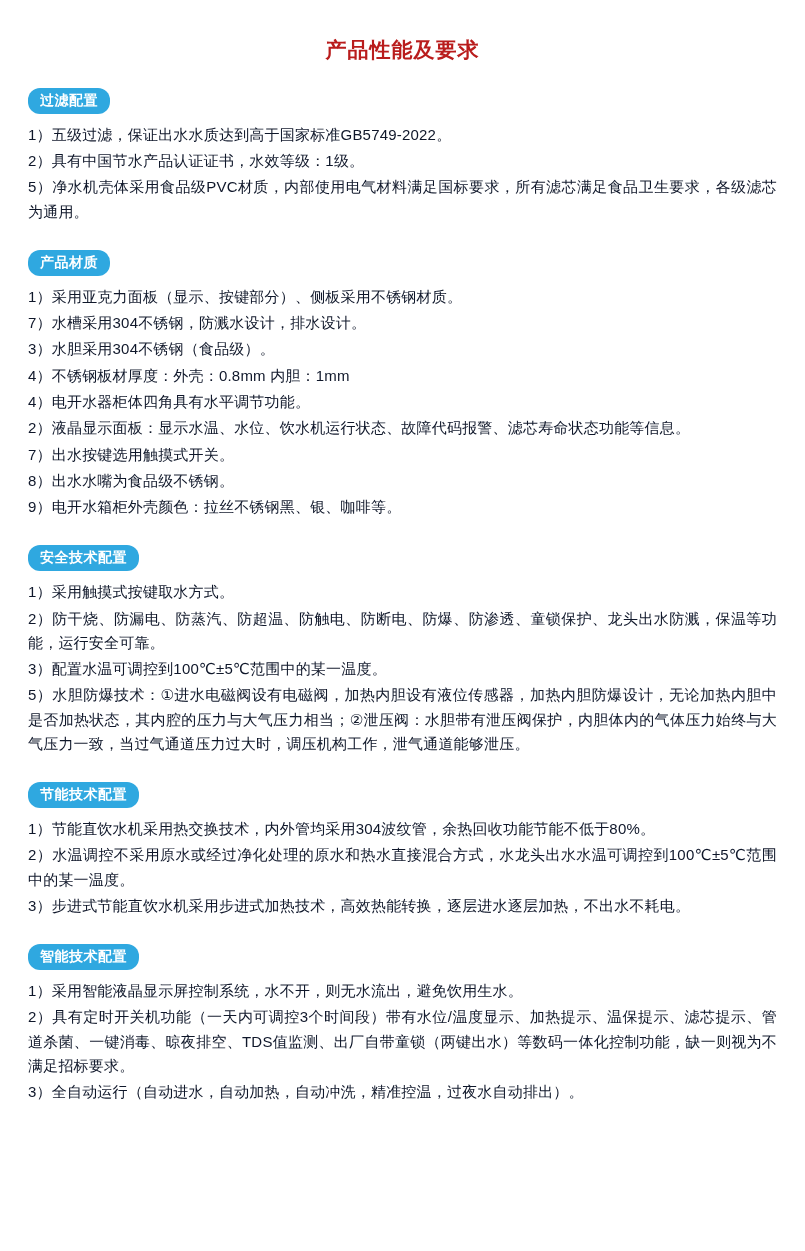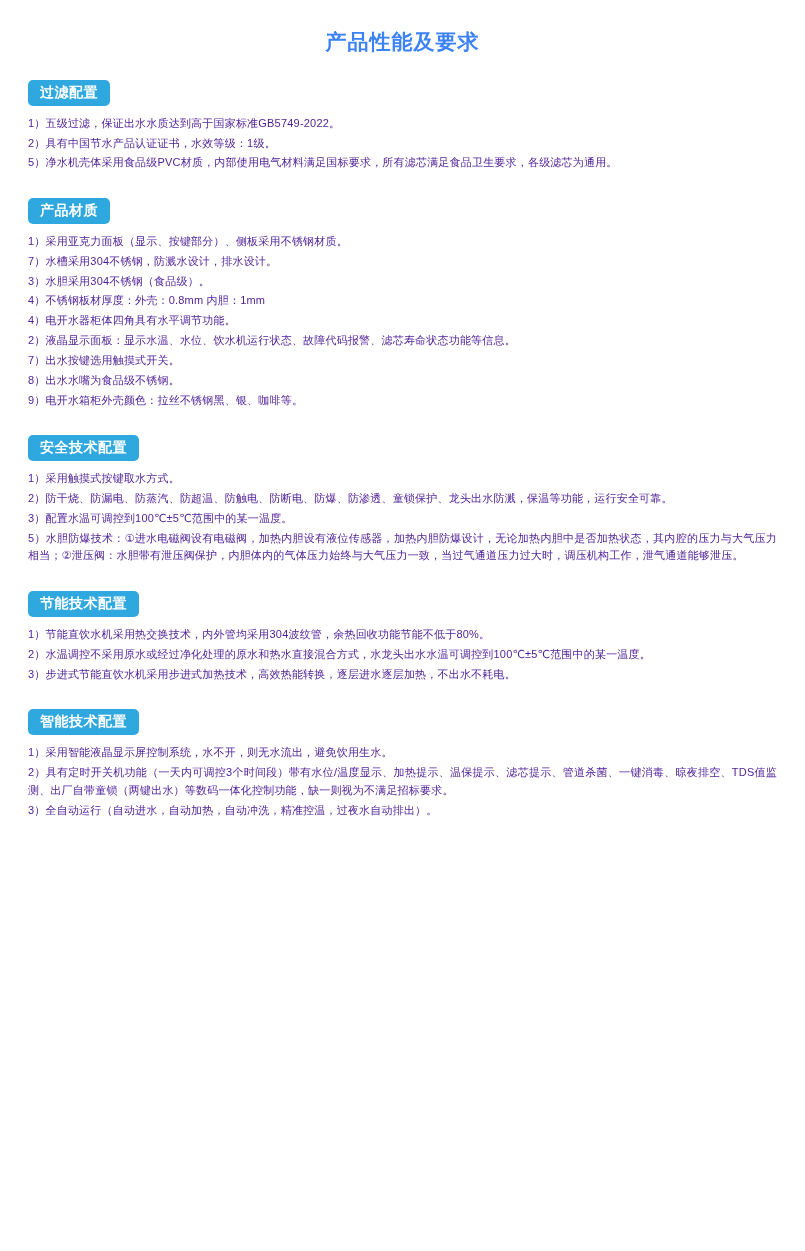--- a/index.html
+++ b/index.html
@@ -15,51 +15,51 @@
   }
   .page {
     width: 805px;
     min-height: 1251px;
     box-sizing: border-box;
     padding: 0 28px 20px 28px;
     position: relative;
   }
   .page-title {
     text-align: center;
-    color: #3b82f6;
+    color: #b91c1c;
     font-size: 21px;
     font-weight: bold;
     letter-spacing: 1px;
-    padding-top: 28px;
+    padding-top: 36px;
     padding-bottom: 10px;
   }
   .section {
     margin-top: 14px;
   }
   .section:first-of-type {
     margin-top: 16px;
   }
   .section-heading {
     display: inline-block;
     background: #2fa8e0;
     color: #ffffff;
     font-size: 14px;
     font-weight: bold;
     padding: 4px 12px 5px 12px;
-    border-radius: 5px;
+    border-radius: 12px;
     letter-spacing: 0.5px;
     line-height: 1.2;
   }
   .section-body {
     margin-top: 9px;
   }
   .item {
-    font-size: 11px;
+    font-size: 15px;
     line-height: 1.62;
-    color: #4c1d95;
+    color: #0f172a;
     margin: 0 0 2px 0;
     text-align: justify;
     letter-spacing: 0.2px;
   }
   .spacer-lg {
     height: 10px;
   }
 </style>
 </head>
 <body>

